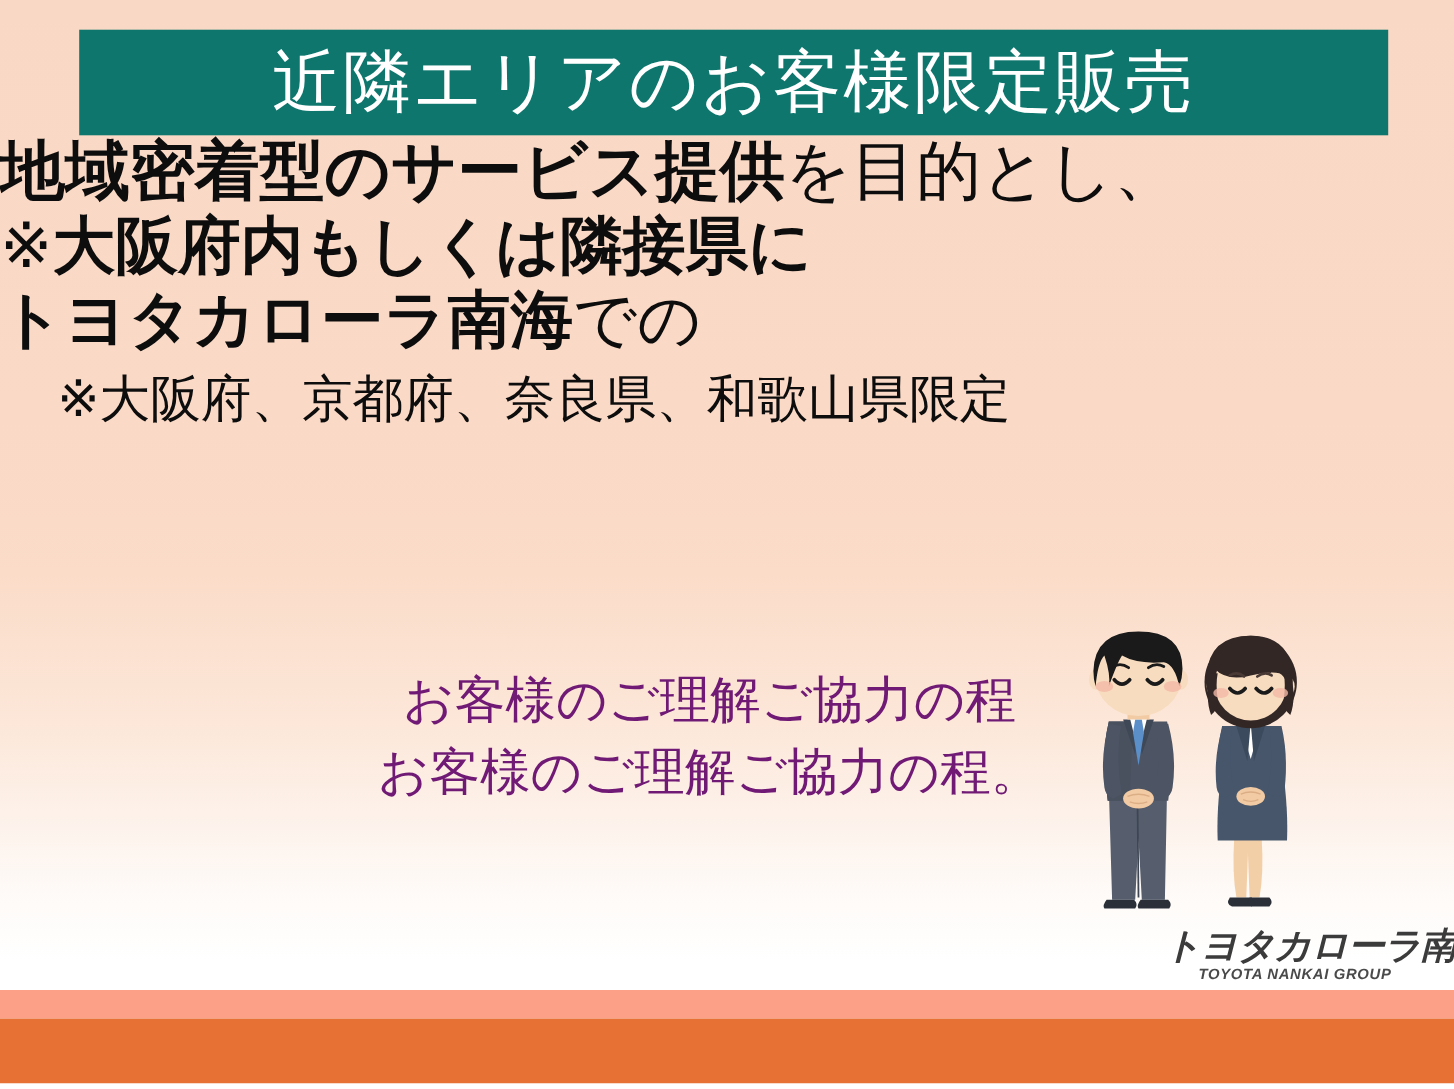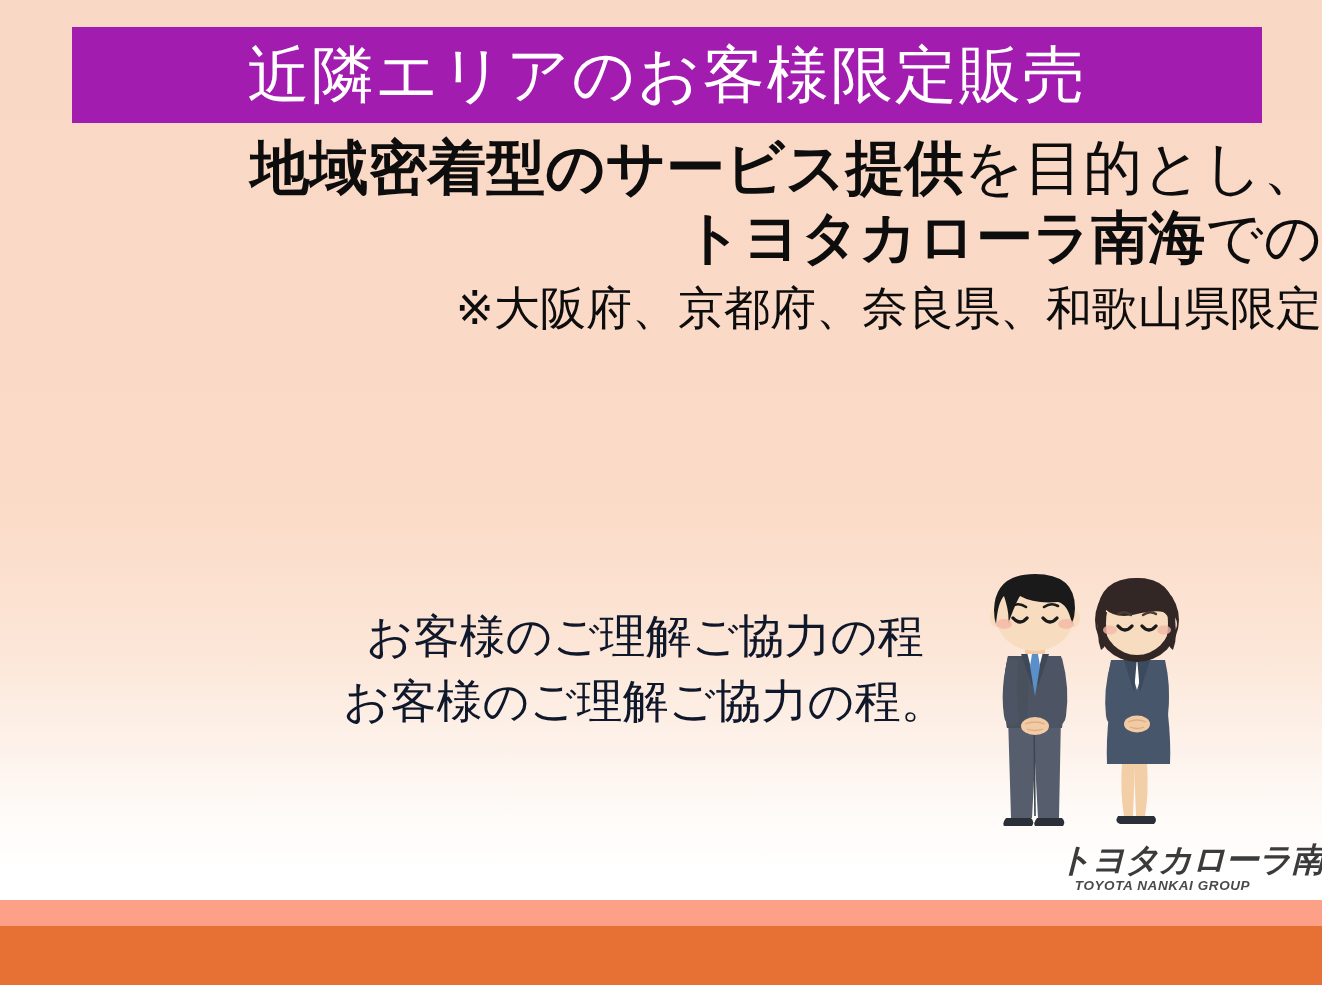--- a/index.html
+++ b/index.html
@@ -40,71 +40,71 @@
         #ffffff 97%);
   }
 
   
   .header-banner {
     position: absolute;
     left: 72px;
     top: 27px;
     width: 1190px;
     height: 96px;
-    background: #a21caf;
+    background: #0f766e;
     display: flex;
     align-items: center;
     justify-content: center;
   }
   .header-title {
     color: #ffffff;
     font-size: 62px;
     line-height: 1;
     letter-spacing: 2px;
     white-space: nowrap;
     font-weight: 400;
   }
 
   
   .message-block {
     position: absolute;
     left: 0;
-    top: 134px;
-    width: 1322px;
-    text-align: right;
+    top: 121px;
+    width: 1322px;
+    text-align: left;
     color: #0d0d0d;
   }
   .msg-line {
     line-height: 1.18;
     white-space: nowrap;
   }
   .msg-line-1 { font-size: 59px; }
   .msg-line-2 { font-size: 57px; }
   .msg-line-3 { font-size: 57px; }
   .msg-line-4 { font-size: 57px; }
   .msg-line-5 {
     font-size: 46px;
-    padding-left: 86px;
+    padding-left: 52px;
     margin-top: 10px;
   }
   .strong {
     font-weight: bold;
   }
   .normal {
     font-weight: 400;
   }
 
   
   .closing-block {
     position: absolute;
     left: 0;
     top: 604px;
     width: 1322px;
     text-align: center;
-    color: #0f172a;
+    color: #701a75;
   }
   .closing-block .msg-line {
     font-size: 46px;
     line-height: 1.42;
     font-weight: 400;
   }
   
   .closing-inner {
     display: inline-block;
     transform: translateX(-16px);
@@ -140,20 +140,21 @@
   }
   .logo-en {
     margin-top: 3px;
     font-size: 13.5px;
     font-weight: bold;
     font-style: italic;
     letter-spacing: 0.6px;
     color: #4a4a4a;
     line-height: 1;
     white-space: nowrap;
+    text-align: right;
   }
 
   
   .bottom-light {
     position: absolute;
     left: 0;
     top: 900px;
     width: 1322px;
     height: 26px;
     background: #fca088;
@@ -181,20 +182,21 @@
 <div class="slide">
 
   <div class="bg-gradient"></div>
 
   <div class="header-banner">
     <div class="header-title">近隣エリアのお客様限定販売</div>
   </div>
 
   <div class="message-block">
     <div class="msg-line msg-line-1"><span class="strong">地域密着型のサービス提供</span><span class="normal">を目的とし、</span></div>
+    <div class="msg-line msg-line-2"><span class="normal">※</span><span class="strong">大阪府内もしくは隣接県に</span></div>
     <div class="msg-line msg-line-3"><span class="strong">トヨタカローラ南海</span><span class="normal">での</span></div>
     <div class="msg-line msg-line-5 normal">※大阪府、京都府、奈良県、和歌山県限定</div>
   </div>
 
   <div class="closing-block">
     <div class="closing-inner">
       <div class="msg-line">お客様のご理解ご協力の程</div>
       <div class="msg-line">お客様のご理解ご協力の程。</div>
     </div>
   </div>

